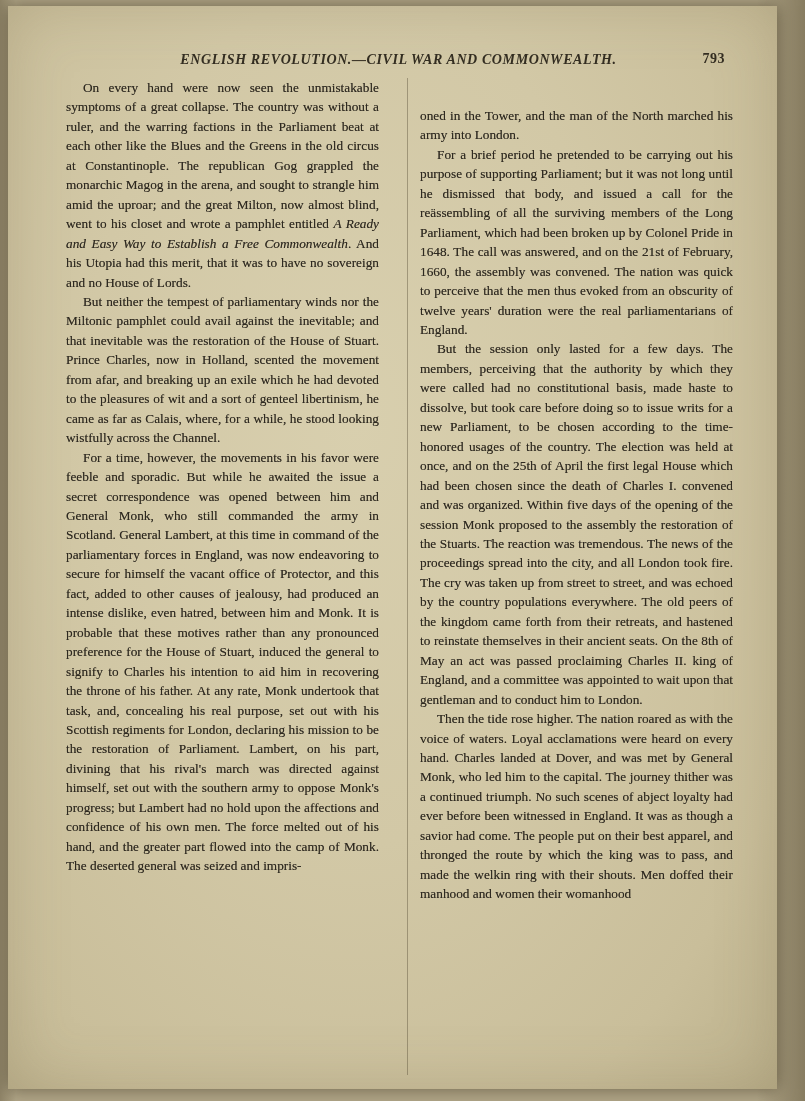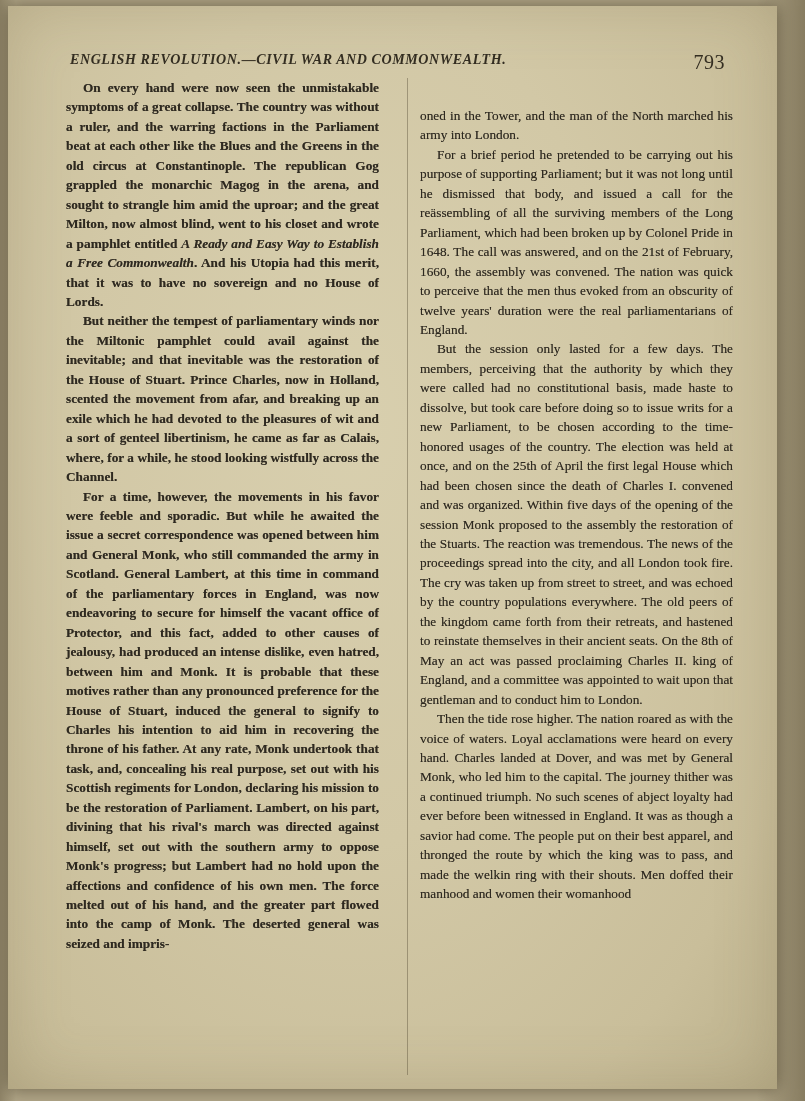--- a/index.html
+++ b/index.html
@@ -10,45 +10,45 @@
     font-family:"Liberation Serif","DejaVu Serif",serif;
   }
   .page{
     position:absolute;left:8px;top:6px;right:28px;bottom:12px;
     background:radial-gradient(ellipse at 45% 38%, #d8cfae 0%, #d2c8a6 45%, #c9be9a 80%, #bcb18c 100%);
     box-shadow:0 0 16px rgba(55,45,25,.55), inset 0 0 60px rgba(120,105,70,.25);
     color:#2b261c;
   }
   .header{
     position:absolute;top:44px;left:62px;right:50px;height:22px;
-    text-align:left;
+    text-align:center;
   }
   .title{
     display:inline-block;
     font-style:italic;font-weight:bold;
     font-size:14px;letter-spacing:.6px;
     color:#332d21;
   }
   .pagenum{
     position:absolute;right:2px;top:1px;
-    font-weight:normal;font-size:20px;letter-spacing:.5px;
+    font-weight:bold;font-size:14px;letter-spacing:.5px;
     color:#332d21;
   }
   .columns{
     position:absolute;top:72px;left:58px;right:44px;bottom:14px;
     display:flex;
   }
   .col{
     width:50%;
     font-size:13.3px;line-height:19.45px;
     text-align:justify;
     color:#2e2920;
     text-shadow:0 0 .4px rgba(46,41,32,.55);
   }
-  .col.left{padding-right:28px;font-weight:bold;}
+  .col.left{padding-right:28px;}
   .col.right{border-left:1px solid rgba(80,70,48,.40);padding-left:12px;}
   .para{margin:0;text-indent:17px;}
   .para.noindent{text-indent:0;margin-top:28px;}
   .ital{font-style:italic;}
 </style>
 </head>
 <body>
 
 <div class="page">
   <div class="header">

